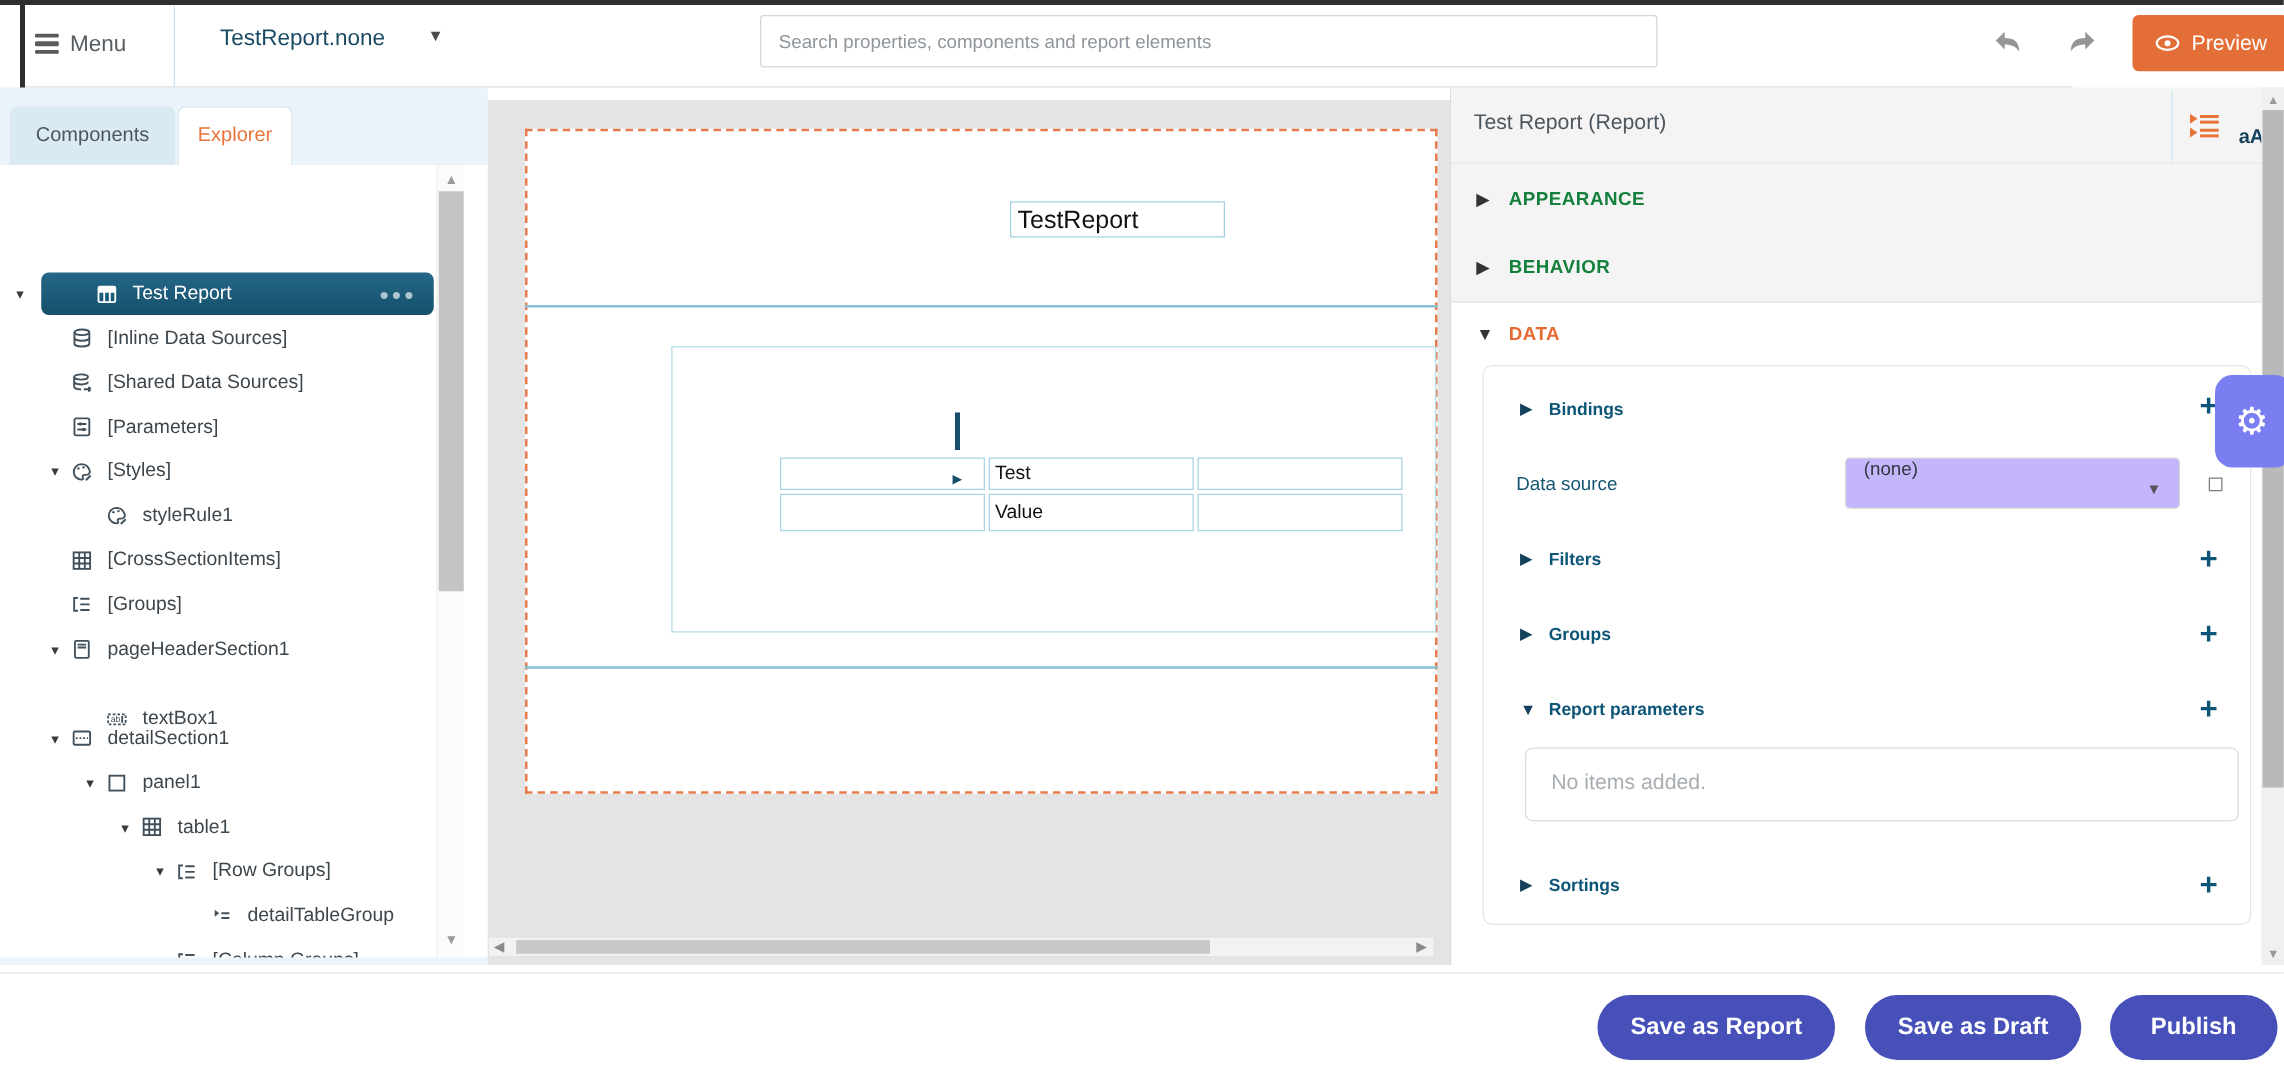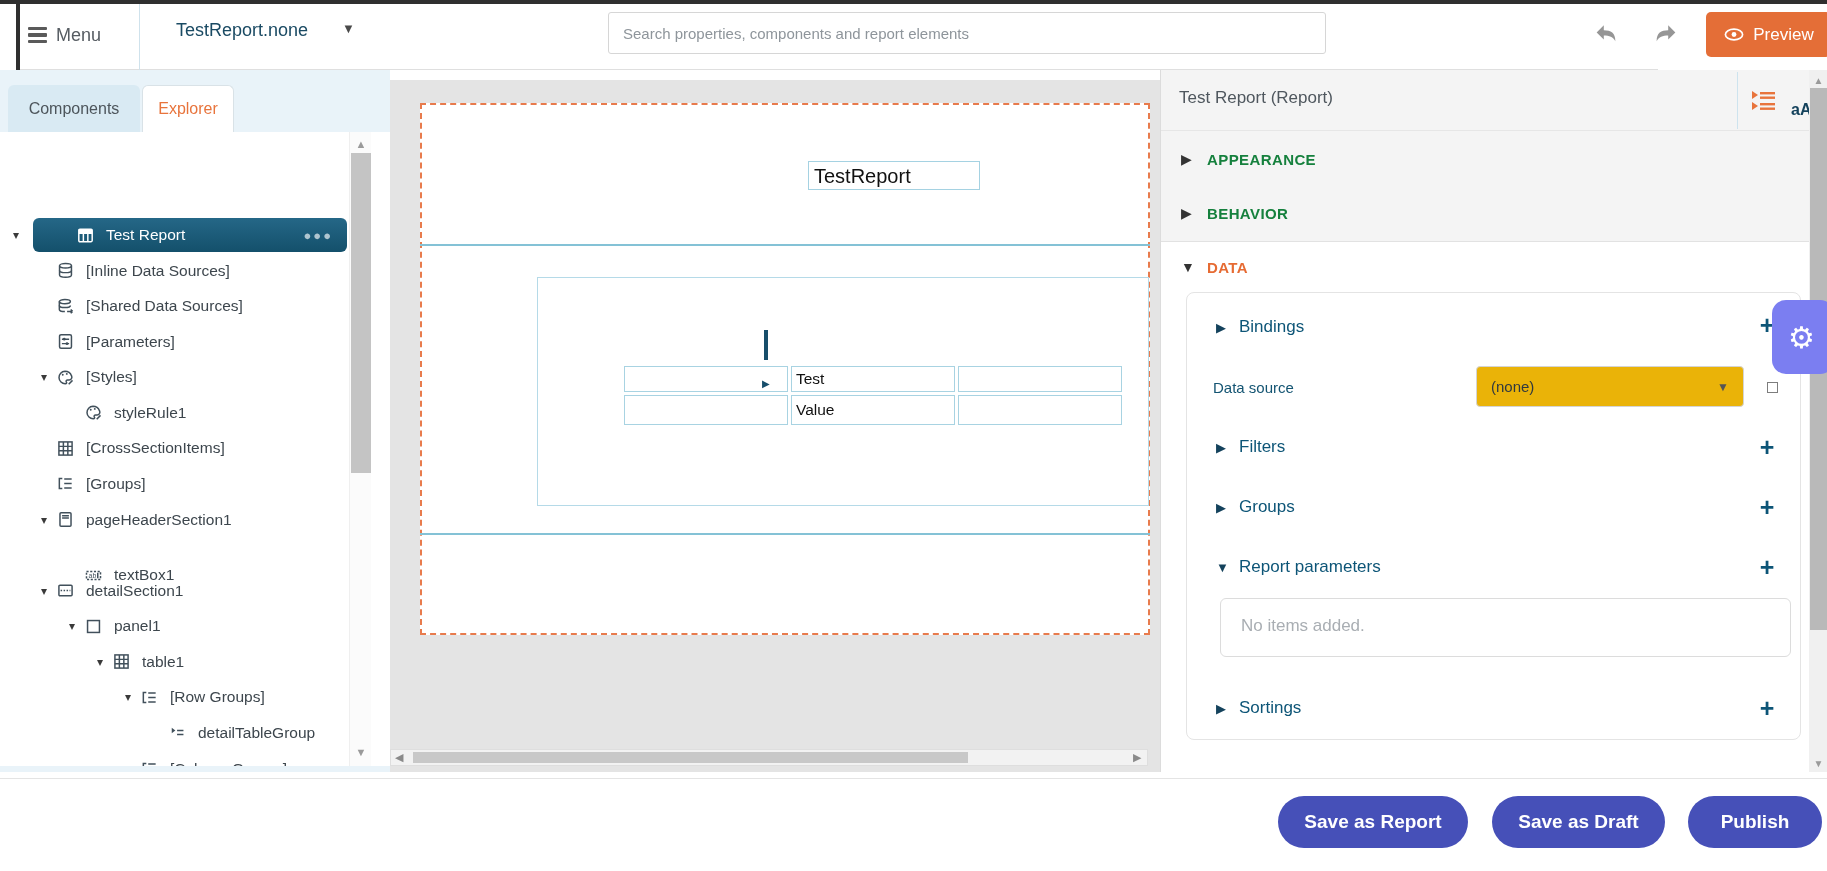--- a/index.html
+++ b/index.html
@@ -95,25 +95,25 @@
   #grayzone { left:0; top:61px; width:667px; height:111px; background:#f4f4f4;
     border-bottom:1px solid #e2e2e2; }
   .secrow { left:20px; height:22px; display:flex; align-items:center; gap:10px; cursor:pointer;}
   .secrow .sarr { font-size:14px; color:#333; width:16px; }
   .secrow .slabel { font-size:15px; font-weight:bold; color:#15803d; letter-spacing:.4px; }
   .secrow .slabel.orange { color:#e66b33; }
   #data-card { left:25px; top:222px; width:615px; height:448px; border:1px solid #e4e4e4;
     border-radius:8px; }
   .subrow { left:55px; height:22px; display:flex; align-items:center; gap:8px; cursor:pointer;}
   .subrow .sarr { font-size:13px; color:#14425c; width:15px; }
-  .subrow .slabel { font-size:17px; font-weight:normal; color:#0d5577; }
+  .subrow .slabel { font-size:14px; font-weight:bold; color:#0d5577; }
   #ds-label { left:52px; top:309px; font-size:15px; color:#135472; }
-  #ds-dropdown { left:315px; top:296px; width:268px; height:41px; background:#eab308;
-    border:1px solid #d4d4d4; border-radius:4px; display:flex; align-items:center;
-    padding:0 14px; cursor:pointer; }
+  #ds-dropdown { left:315px; top:296px; width:268px; height:41px; background:#c4b5fd;
+    border:1px solid #d4d4d4; border-radius:4px; display:flex; align-items:flex-start;
+    padding:0 14px; cursor:pointer;flex-direction:column; }
   #ds-dropdown .dval { font-size:15px; color:#30393f; }
   #ds-dropdown .dcaret { margin-left:auto; font-size:12px; color:#555; }
   #ds-checkbox { left:606px; top:312px; width:11px; height:11px; border:1px solid #7d7d7d;
     background:#fff; cursor:pointer; }
   .plus { left:594px; width:24px; text-align:center; font-size:25px; font-weight:600;
     color:#0d5577; cursor:pointer; line-height:22px; }
   #empty-box { left:59px; top:528px; width:571px; height:59px; border:1px solid #dcdcdc;
     border-radius:6px; }
   #empty-text { left:80px; top:546px; font-size:17px; color:#a9aeb3; }
   #insp-sb { left:648px; top:0; width:19px; height:702px; background:#f0f0f0; }

